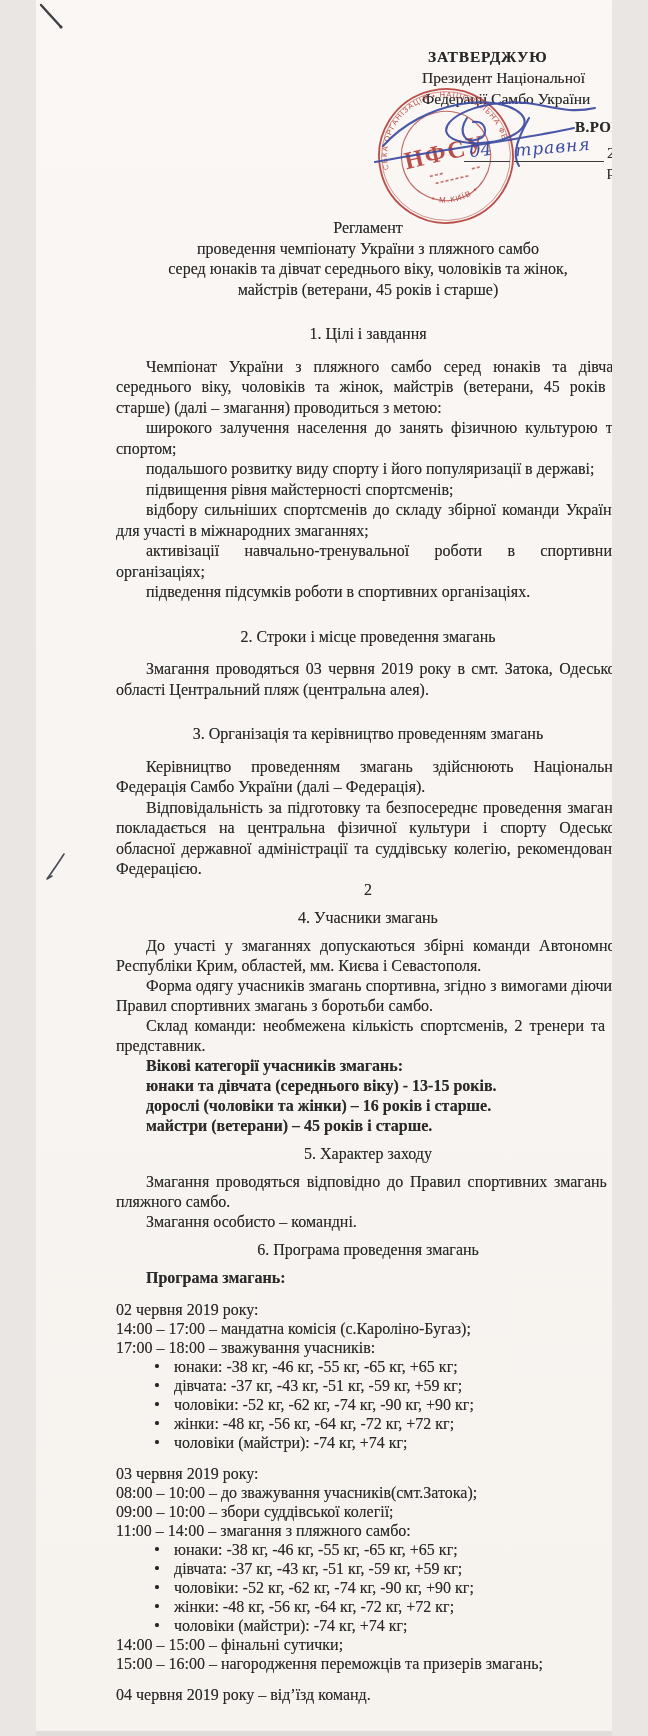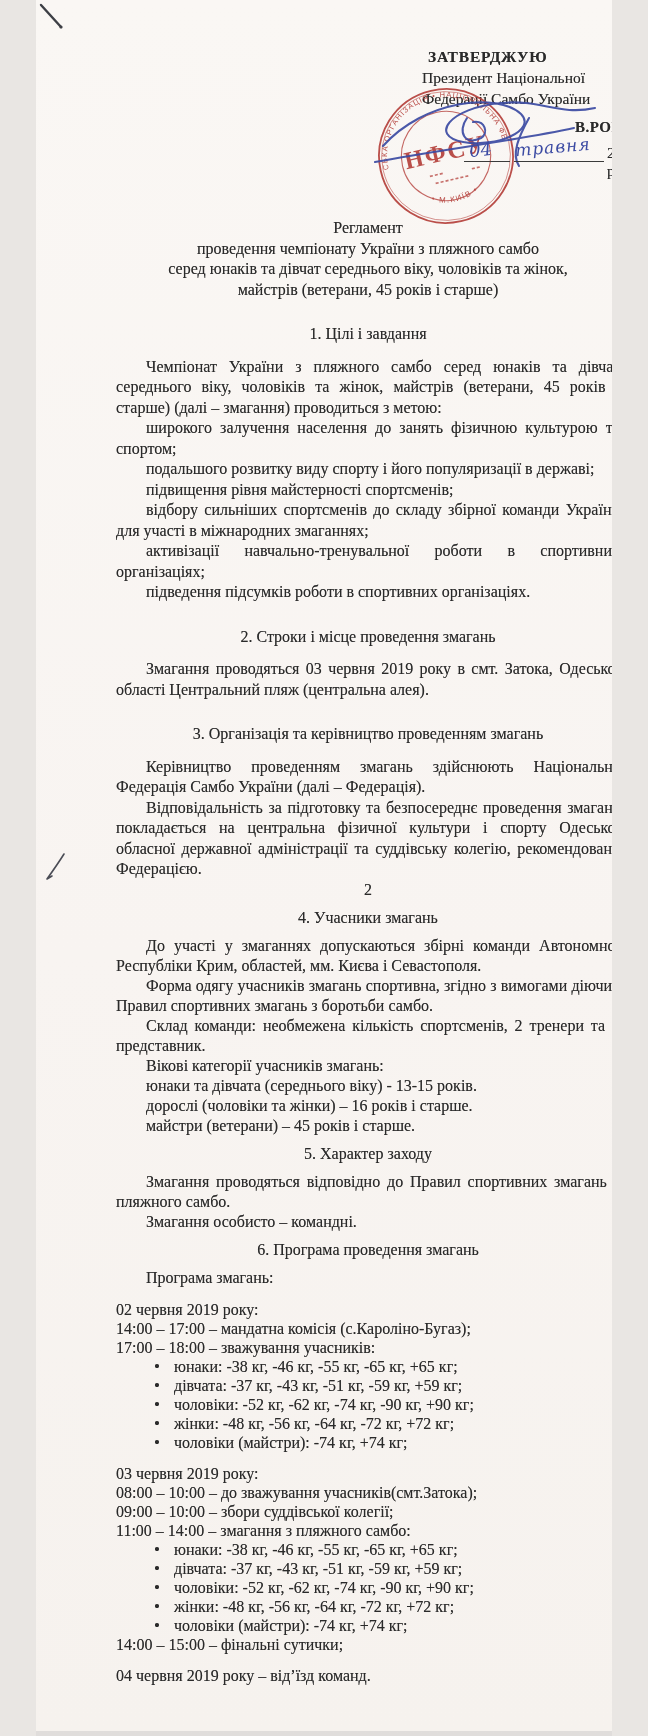--- a/index.html
+++ b/index.html
@@ -43,21 +43,21 @@
 
   
   .col{position:absolute;left:80px;width:504px;font-size:16px;line-height:20.5px;}
   .col-1{top:218px;}
   .col-2{top:880px;line-height:20px;}
 
   .title-line{text-align:center;}
   h2.sec{font-size:16px;font-weight:normal;text-align:center;margin:24px 0 12px 0;}
   .col-2 h2.sec{margin:8px 0 8px 0;}
   p.body{margin:0;text-align:justify;text-indent:30px;}
-  p.plain{margin:0;text-indent:30px;}
+  p.plain{margin:0;text-indent:30px;font-weight:bold;}
   .pagenum{text-align:center;margin:0;}
 
   
   .sched p{margin:0;line-height:19px;}
   .sched .dayblock{margin-top:12px;}
   .sched .intro{margin:8px 0 0 0;line-height:20px;}
   ul.weights{margin:0;padding:0 0 0 58px;list-style:none;}
   ul.weights li{position:relative;line-height:19px;}
   ul.weights li::before{content:"\2022";position:absolute;left:-20px;top:0;font-size:17px;}
 </style>
@@ -177,20 +177,21 @@
         <p>09:00 – 10:00 – збори суддівської колегії;</p>
         <p>11:00 – 14:00 – змагання з пляжного самбо:</p>
         <ul class="weights">
           <li>юнаки: -38 кг, -46 кг, -55 кг, -65 кг, +65 кг;</li>
           <li>дівчата: -37 кг, -43 кг, -51 кг, -59 кг, +59 кг;</li>
           <li>чоловіки: -52 кг, -62 кг, -74 кг, -90 кг, +90 кг;</li>
           <li>жінки: -48 кг, -56 кг, -64 кг, -72 кг, +72 кг;</li>
           <li>чоловіки (майстри): -74 кг, +74 кг;</li>
         </ul>
         <p>14:00 – 15:00 – фінальні сутички;</p>
+        <p>15:00 – 16:00 – нагородження переможців та призерів змагань;</p>
       </div>
 
       <div class="dayblock">
         <p>04 червня 2019 року – від’їзд команд.</p>
       </div>
     </div>
   </div>
 
 </div>
 

